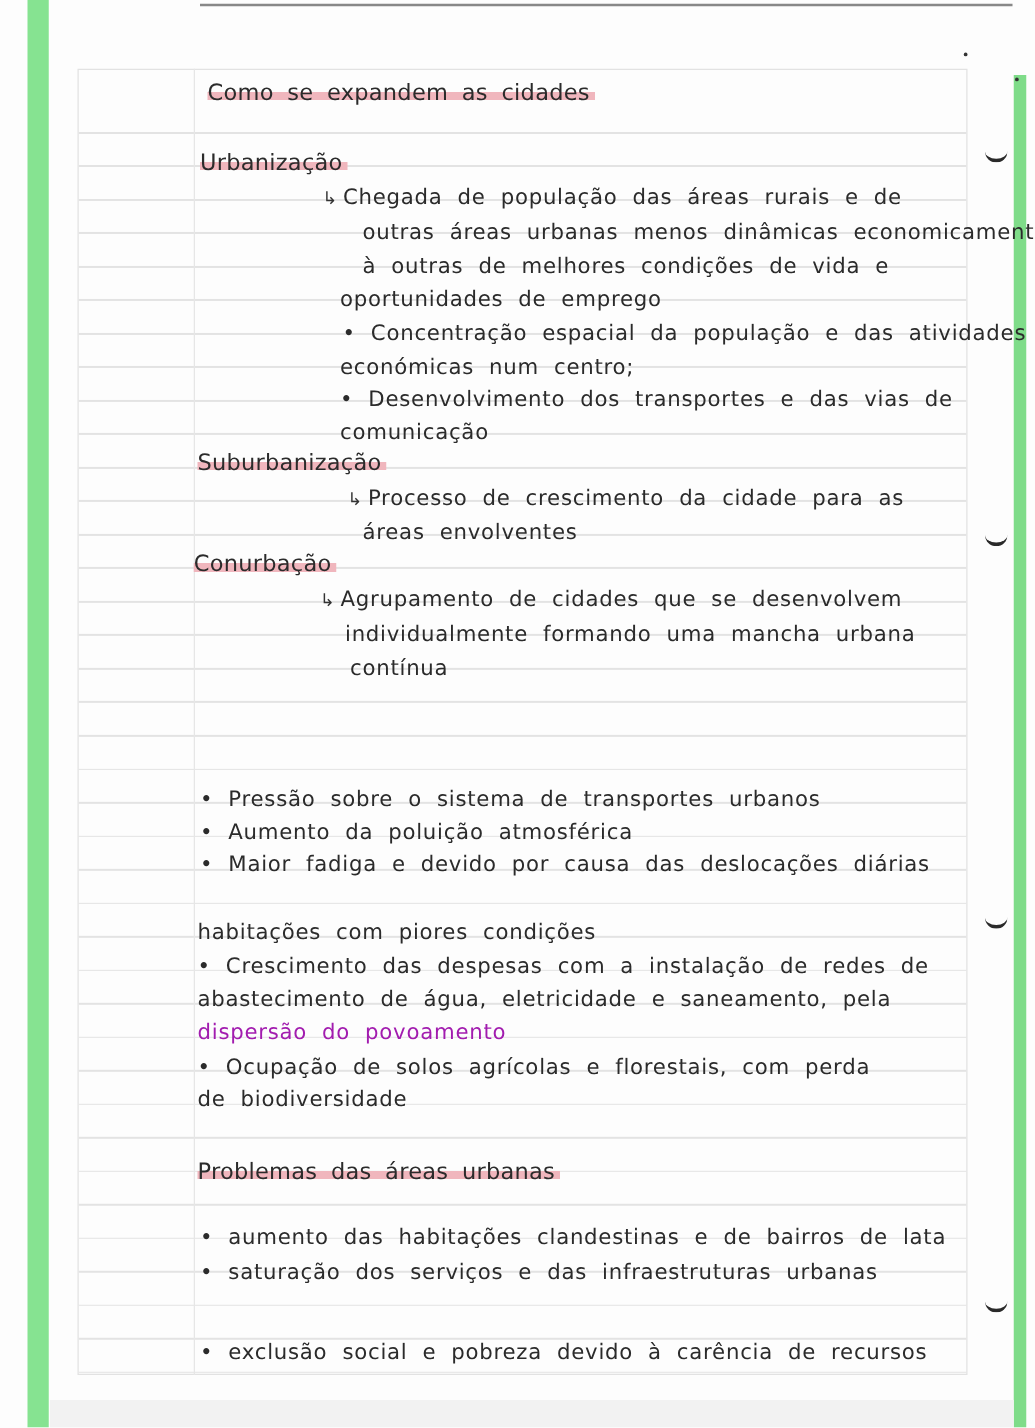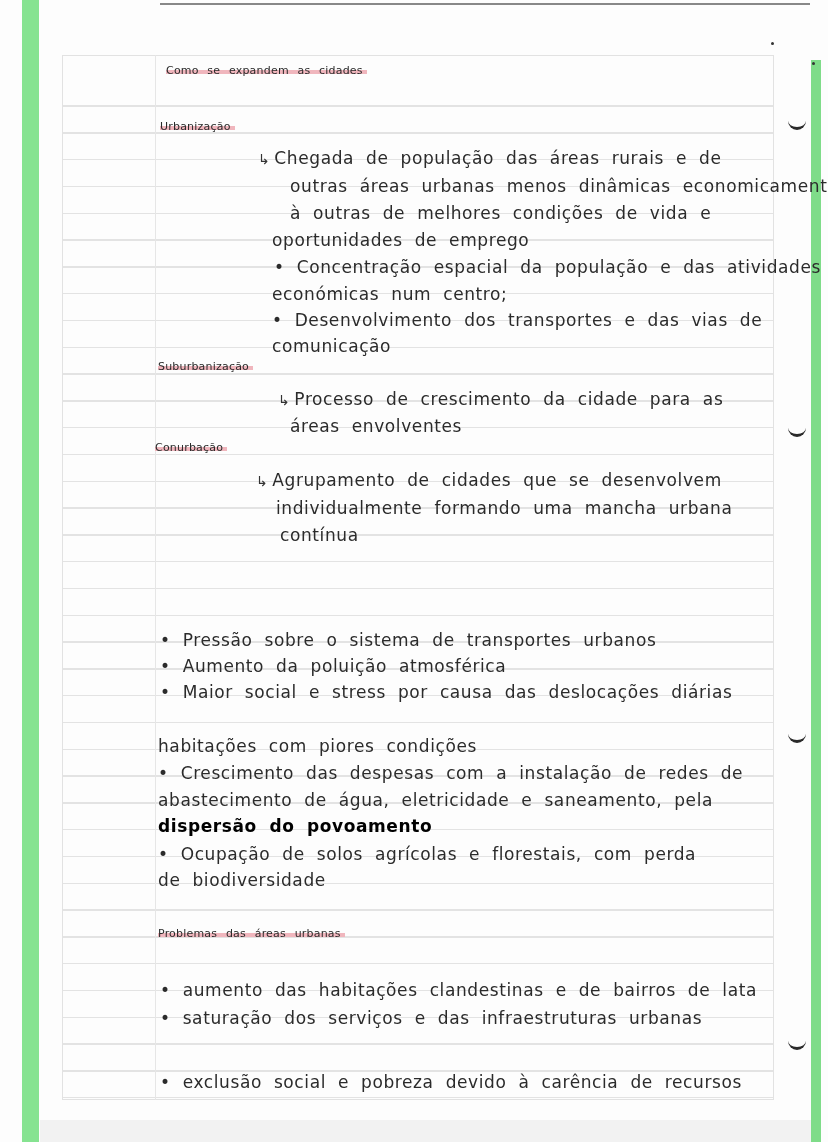--- a/index.html
+++ b/index.html
@@ -22,24 +22,24 @@
   .margin-line { position:absolute; left:155px; top:55px; width:1px; height:1045px; background:#e6e6e6; }
   .smile {
     position:absolute; left:788px; width:18px; height:9px;
     border-bottom:3px solid #2a2a2a; border-radius:0 0 12px 12px;
   }
   .content { position:absolute; left:0; top:0; width:828px; height:1142px; }
   .line {
     position:absolute; white-space:nowrap; color:#2b2b2b;
     font-size:17px; letter-spacing:0.6px; word-spacing:6px;
   }
-  .heading { font-size:11px; letter-spacing:0.2px; word-spacing:5px; }
+  .heading { font-size:18px; letter-spacing:0.2px; word-spacing:5px; }
   .hl { background:linear-gradient(to bottom, transparent 45%, #f0b6bd 45%, #f0b6bd 78%, transparent 78%); padding-right:4px; }
   .arrow { display:inline-block; font-size:14px; margin-right:4px; color:#333; }
-  .faint { color:#000000;font-weight:bold; }
+  .faint { color:#a21caf; }
 </style>
 </head>
 <body>
 
 <div class="green-left"></div>
 <div class="green-right"></div>
 <div class="top-shadow"></div>
 <div class="bottom-shade"></div>
 <div class="dot" style="left:771px;top:42px"></div>
 <div class="dot" style="left:812px;top:62px"></div>
@@ -93,21 +93,21 @@
   <div class="line" style="left:276px;top:498px">individualmente formando uma mancha urbana</div>
   <div class="line" style="left:280px;top:525px">contínua</div>
 
   <div class="line" style="left:160px;top:630px">
     <span>•</span> <span>Pressão sobre o sistema de transportes urbanos</span>
   </div>
   <div class="line" style="left:160px;top:656px">
     <span>•</span> <span>Aumento da poluição atmosférica</span>
   </div>
   <div class="line" style="left:160px;top:682px">
-    <span>•</span> <span>Maior social e stress por causa das deslocações diárias</span>
+    <span>•</span> <span>Maior fadiga e devido por causa das deslocações diárias</span>
   </div>
   <div class="line" style="left:158px;top:736px">habitações com piores condições</div>
   <div class="line" style="left:158px;top:763px">
     <span>•</span> <span>Crescimento das despesas com a instalação de redes de</span>
   </div>
   <div class="line" style="left:158px;top:790px">abastecimento de água, eletricidade e saneamento, pela</div>
   <div class="line faint" style="left:158px;top:816px">dispersão do povoamento</div>
   <div class="line" style="left:158px;top:844px">
     <span>•</span> <span>Ocupação de solos agrícolas e florestais, com perda</span>
   </div>

